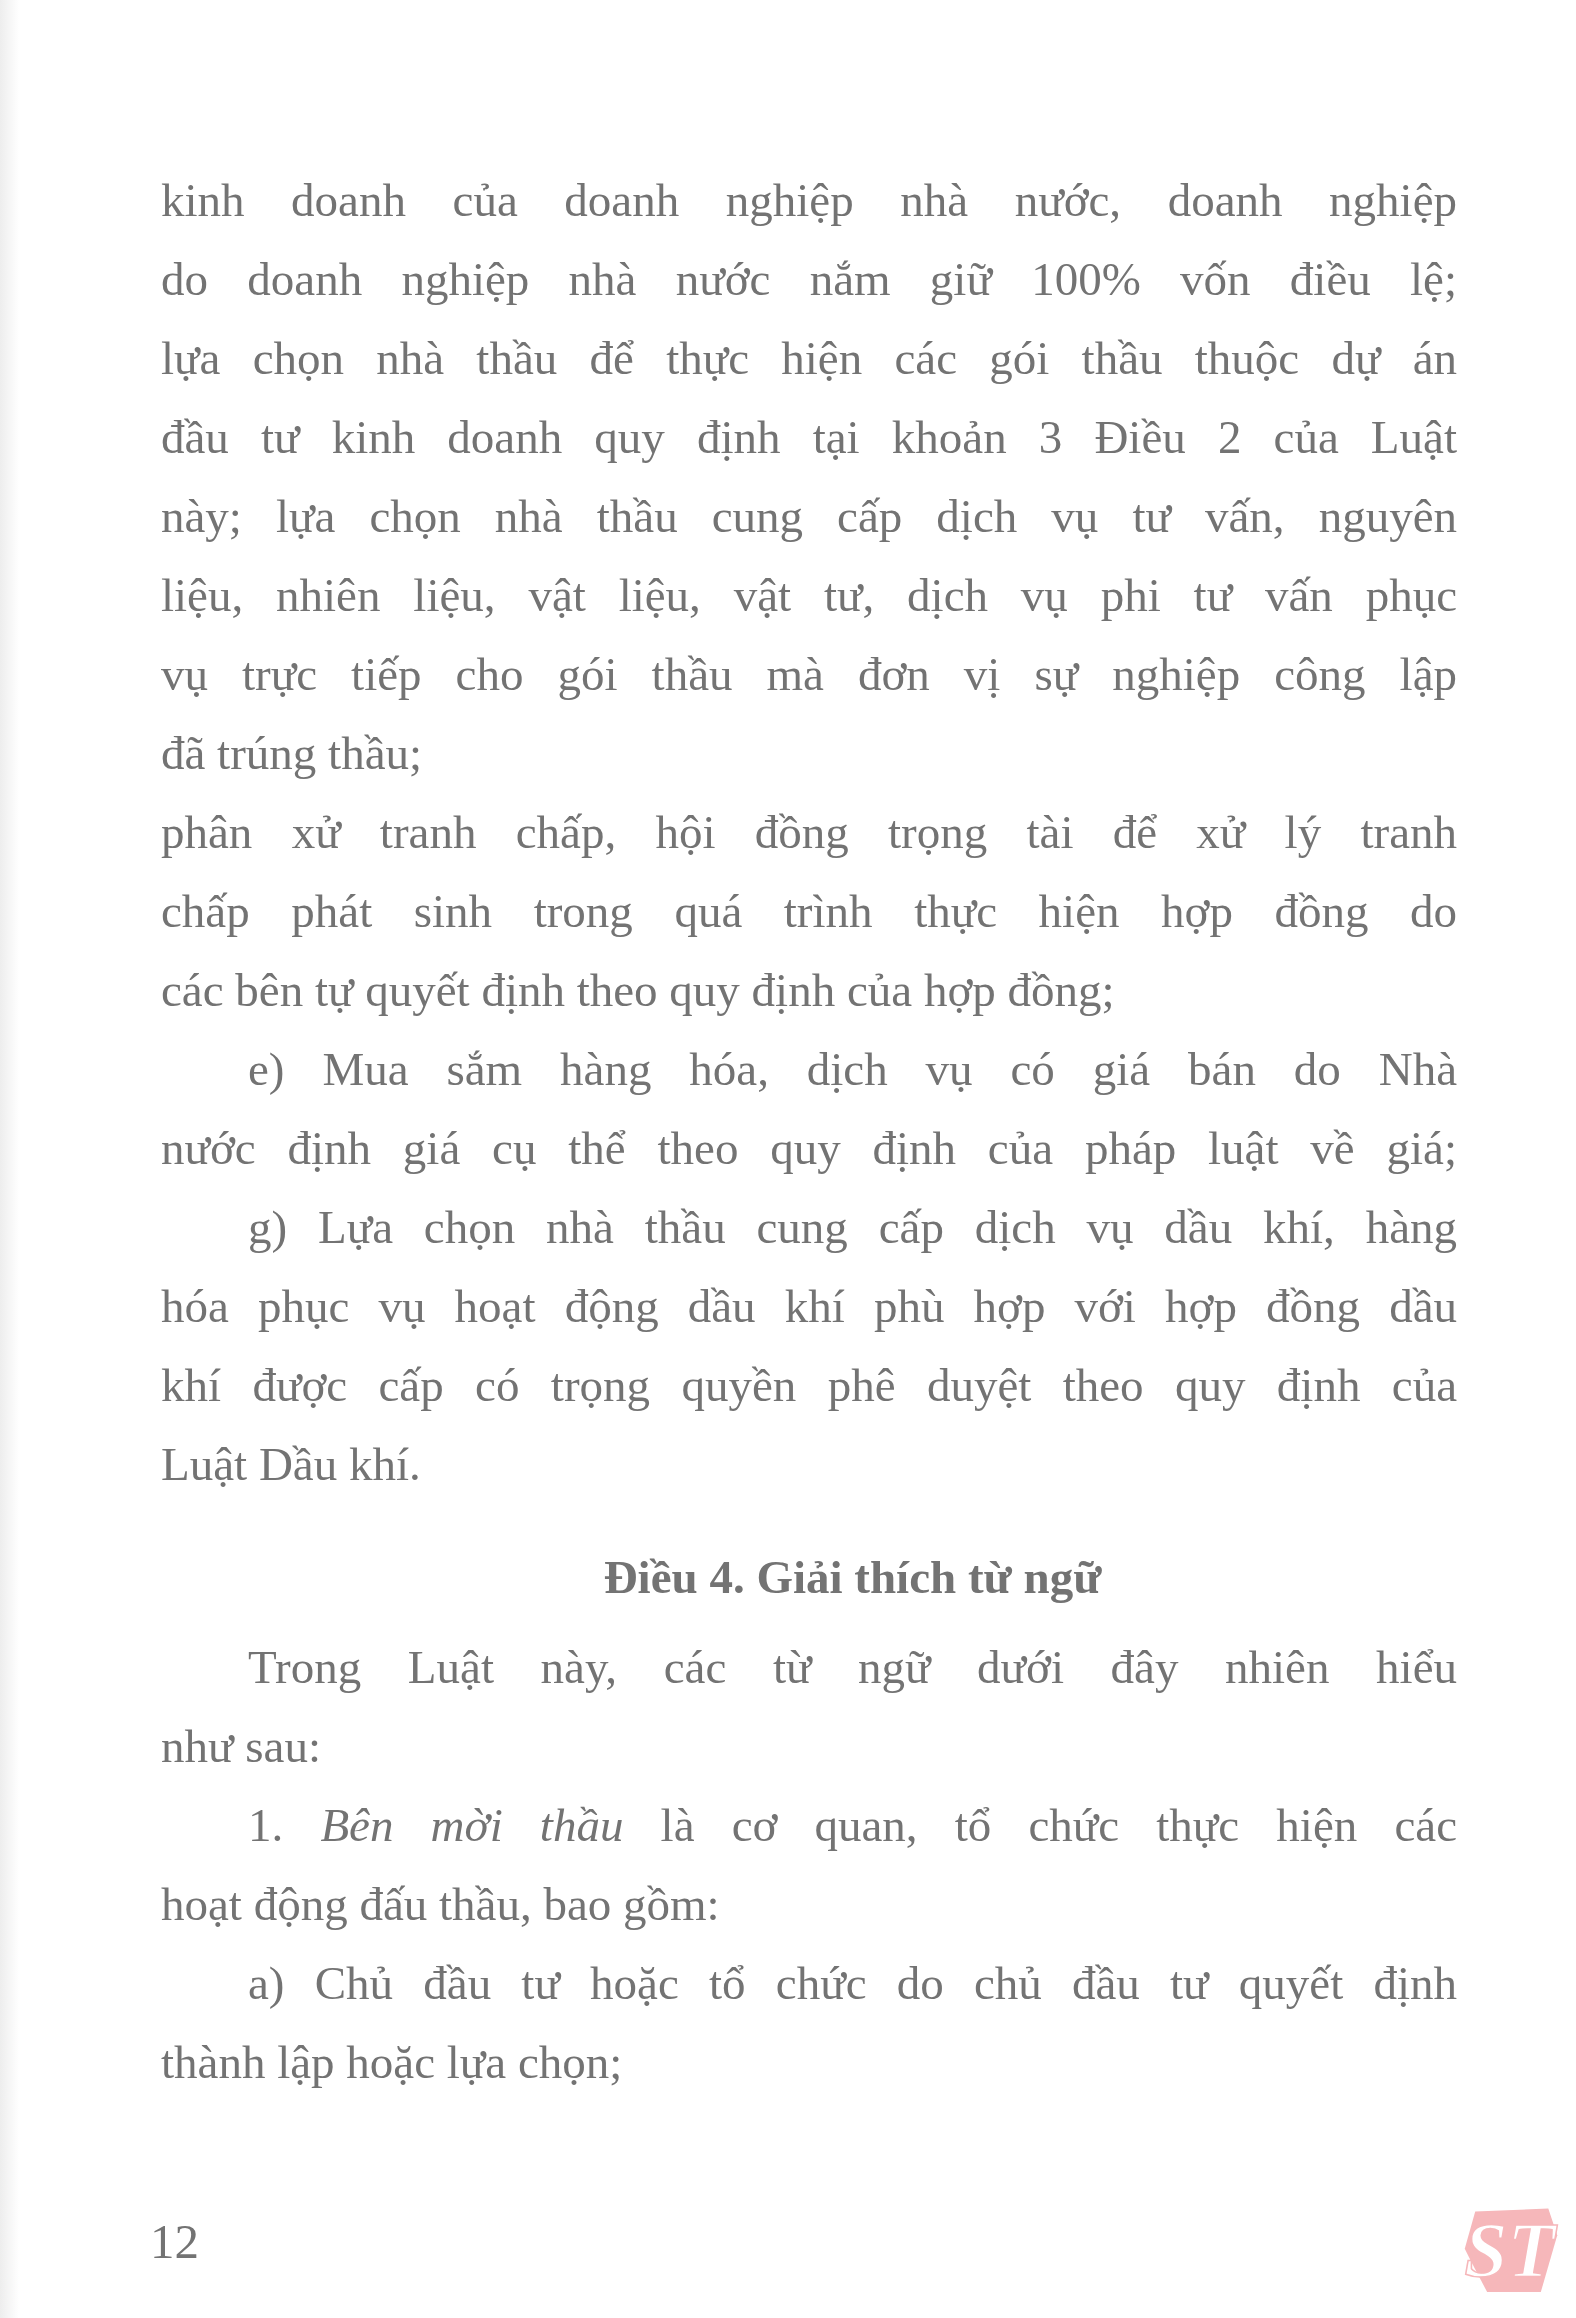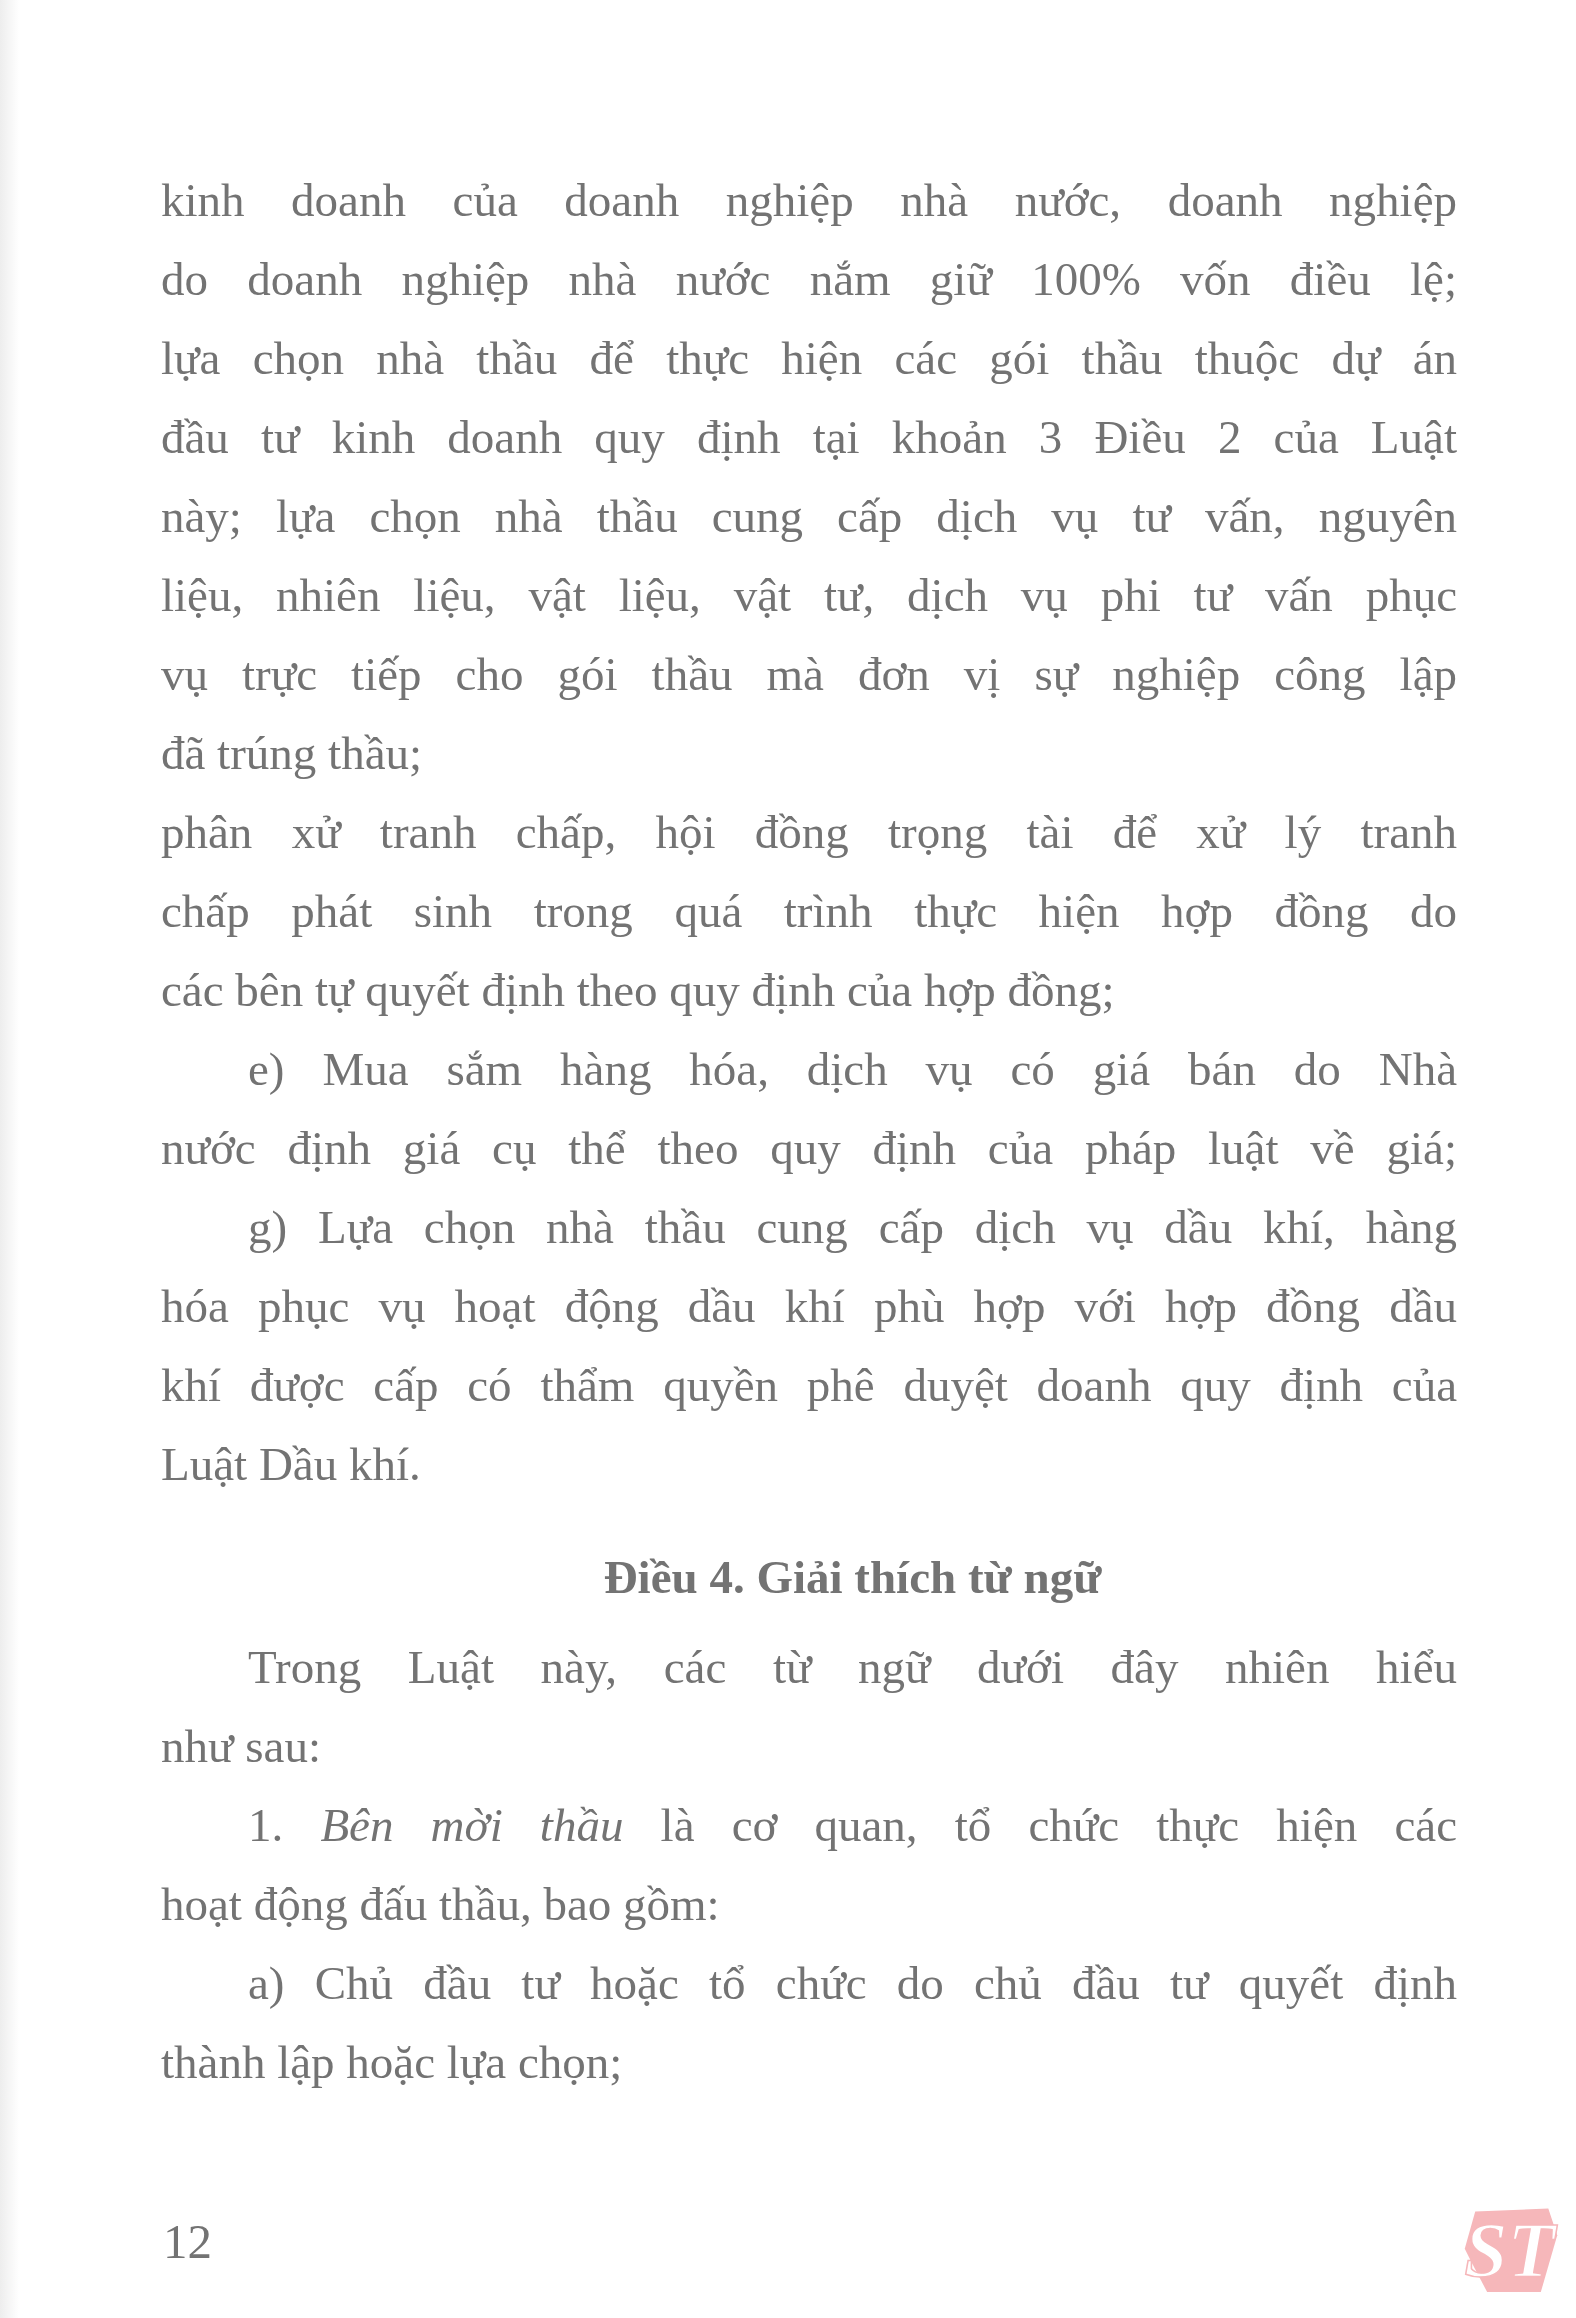--- a/index.html
+++ b/index.html
@@ -35,21 +35,21 @@
   .ind{ padding-left:87px; }
   .heading{
     font-weight:bold;
     margin-top:34px !important;
     margin-bottom:10.5px !important;
     text-align:center;
   }
   .it{ font-style:italic;margin-top:40px; }
   .page-number{
     position:absolute;
-    left:163px;
+    left:150px;
     top:2212px;
     font-size:49px;
     line-height:60px;
   }
   .logo{
     position:absolute;
     left:1419px;
     top:2207px;
     width:96px;
     height:88px;
@@ -71,21 +71,21 @@
     <p class="ln j">liệu, nhiên liệu, vật liệu, vật tư, dịch vụ phi tư vấn phục</p>
     <p class="ln j">vụ trực tiếp cho gói thầu mà đơn vị sự nghiệp công lập</p>
     <p class="ln">đã trúng thầu;</p>
     <p class="ln j">phân xử tranh chấp, hội đồng trọng tài để xử lý tranh</p>
     <p class="ln j">chấp phát sinh trong quá trình thực hiện hợp đồng do</p>
     <p class="ln">các bên tự quyết định theo quy định của hợp đồng;</p>
     <p class="ln j ind">e) Mua sắm hàng hóa, dịch vụ có giá bán do Nhà</p>
     <p class="ln j">nước định giá cụ thể theo quy định của pháp luật về giá;</p>
     <p class="ln j ind">g) Lựa chọn nhà thầu cung cấp dịch vụ dầu khí, hàng</p>
     <p class="ln j">hóa phục vụ hoạt động dầu khí phù hợp với hợp đồng dầu</p>
-    <p class="ln j">khí được cấp có thẩm quyền phê duyệt doanh quy định của</p>
+    <p class="ln j">khí được cấp có trọng quyền phê duyệt theo quy định của</p>
     <p class="ln">Luật Dầu khí.</p>
 
     <p class="ln ind heading">Điều 4. Giải thích từ ngữ</p>
 
     <p class="ln j ind">Trong Luật này, các từ ngữ dưới đây nhiên hiểu</p>
     <p class="ln">như sau:</p>
     <p class="ln j ind"><span>1. </span><span class="it">Bên mời thầu</span><span> là cơ quan, tổ chức thực hiện các</span></p>
     <p class="ln">hoạt động đấu thầu, bao gồm:</p>
     <p class="ln j ind">a) Chủ đầu tư hoặc tổ chức do chủ đầu tư quyết định</p>
     <p class="ln">thành lập hoặc lựa chọn;</p>

